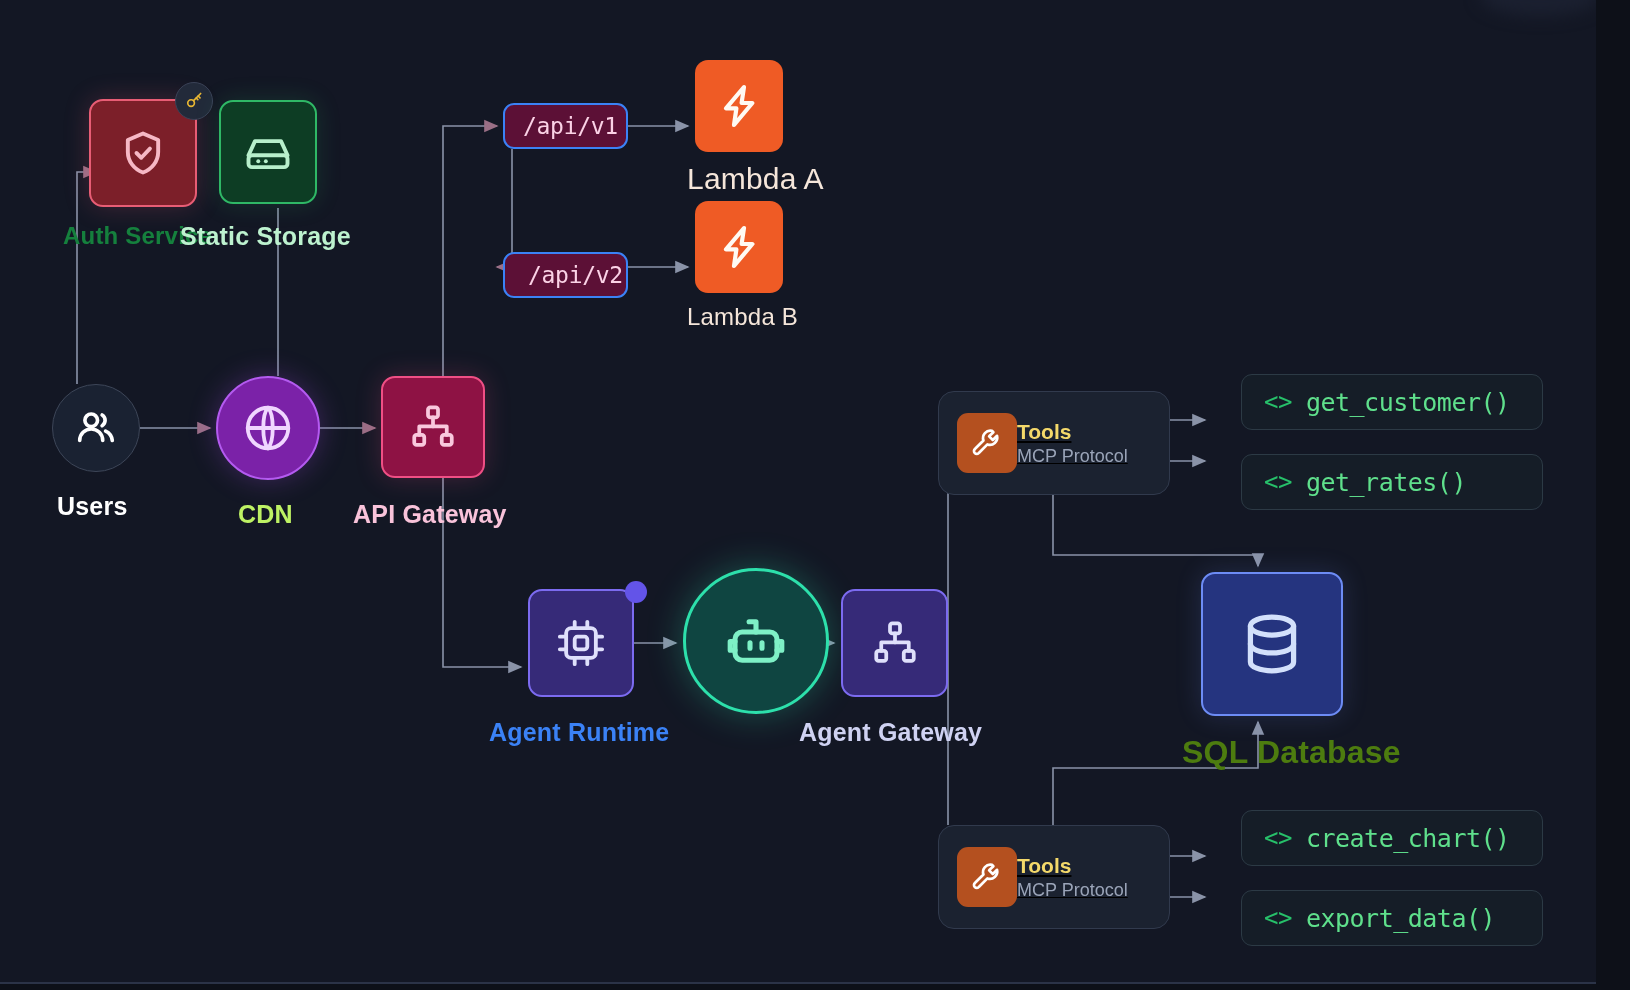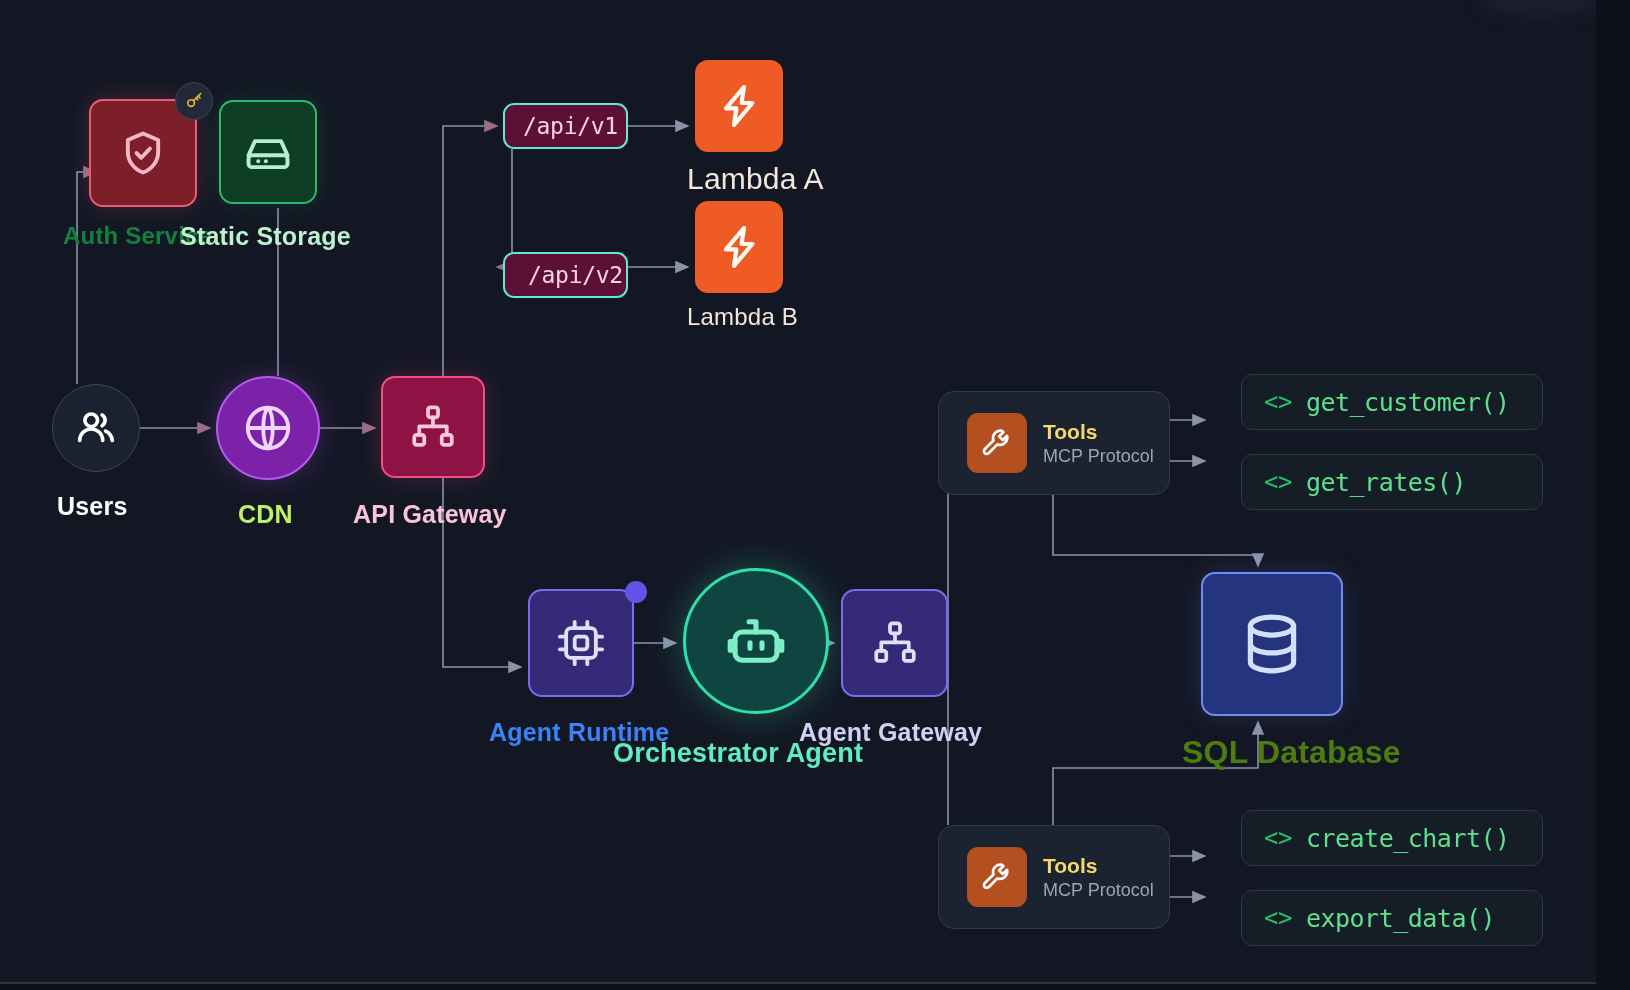--- a/index.html
+++ b/index.html
@@ -80,21 +80,21 @@
              box-shadow:0 0 28px rgba(162,76,224,.30); }
   .l-cdn   { left:238px; top:500px; font-size:25px; color:#bef264; }
 
   .n-apigw { left:381px; top:376px; width:104px; height:102px;
              background:#8e1244; border:2px solid #ef4f85;
              box-shadow:0 0 26px rgba(239,79,133,.22); }
   .l-apigw { left:353px; top:500px; font-size:25px; color:#f9c3da; }
 
   .pill {
     position:absolute; height:46px; border-radius:11px;
-    background:#5c1036; border:2px solid #5eead4;
+    background:#5c1036; border:2px solid #3b82f6;
     display:flex; align-items:center; padding-left:18px;
     font-family:"DejaVu Sans Mono", monospace;
     font-size:23px; color:#fbd2e6; letter-spacing:-.3px;
   }
   .p-v1 { left:503px; top:103px; width:125px; }
   .p-v2 { left:503px; top:252px; width:125px;padding-left:23px; }
 
   .n-lamA { left:695px; top:60px;  width:88px; height:92px; background:#ef5b25; border-radius:13px; }
   .l-lamA { left:687px; top:162px; font-size:30px; color:#f5e6da; font-weight:normal; }
   .n-lamB { left:695px; top:201px; width:88px; height:92px; background:#ef5b25; border-radius:13px; }
@@ -117,21 +117,21 @@
 
   .n-sql   { left:1201px; top:572px; width:142px; height:144px;
              background:#25347f; border:2px solid #6d8cf5;
              box-shadow:0 0 26px rgba(109,140,245,.18); }
   .l-sql   { left:1182px; top:734px; font-size:32px; color:#4d7c0f; }
 
   
   .tools {
     position:absolute; width:232px; height:104px;
     background:#1b2230; border:1.5px solid #313a4d; border-radius:16px;
-    display:flex; align-items:center; padding-left:28px; gap:16px;
+    display:flex; align-items:center; padding-left:18px; text-decoration:underline;
   }
   .tools-ic { width:60px; height:60px; border-radius:11px; background:#b4501f;
               display:flex; align-items:center; justify-content:center; flex:none; }
   .tools-txt { display:flex; flex-direction:column; gap:2px; }
   .tools-title { font-size:21px; font-weight:bold; color:#f4d96a; }
   .tools-sub   { font-size:18px; color:#9aa4b8; }
   .t-top { left:938px; top:391px; }
   .t-bot { left:938px; top:825px; }
 
   
@@ -313,21 +313,20 @@
     <span>
       <svg class="ic" width="72" height="72" viewBox="0 0 24 24" fill="none" stroke="#7ef0c6" stroke-width="1.7" stroke-linecap="round" stroke-linejoin="round">
         <rect x="5" y="9" width="14" height="9.4" rx="2.4"></rect>
         <path d="M12 9V5.6h-2.3"></path>
         <path d="M5 12.2H3.4v2.9H5"></path>
         <path d="M19 12.2h1.6v2.9H19"></path>
         <path d="M10 12.6v1.8M14 12.6v1.8"></path>
       </svg>
     </span>
   </div>
-  <div class="lbl l-orch">Orchestrator Agent</div>
 
   <div class="box n-aggw">
     <span>
       <svg class="ic" width="50" height="50" viewBox="0 0 24 24" fill="none" stroke="#dfe0fb" stroke-width="1.8" stroke-linecap="round" stroke-linejoin="round">
         <rect x="9.6" y="2.6" width="4.8" height="4.8" rx="1.1"></rect>
         <rect x="3" y="15.8" width="4.8" height="4.8" rx="1.1"></rect>
         <rect x="16.2" y="15.8" width="4.8" height="4.8" rx="1.1"></rect>
         <path d="M12 7.4v4.3"></path>
           <path d="M5.4 15.8v-4.1h13.2v4.1"></path>
       </svg>

